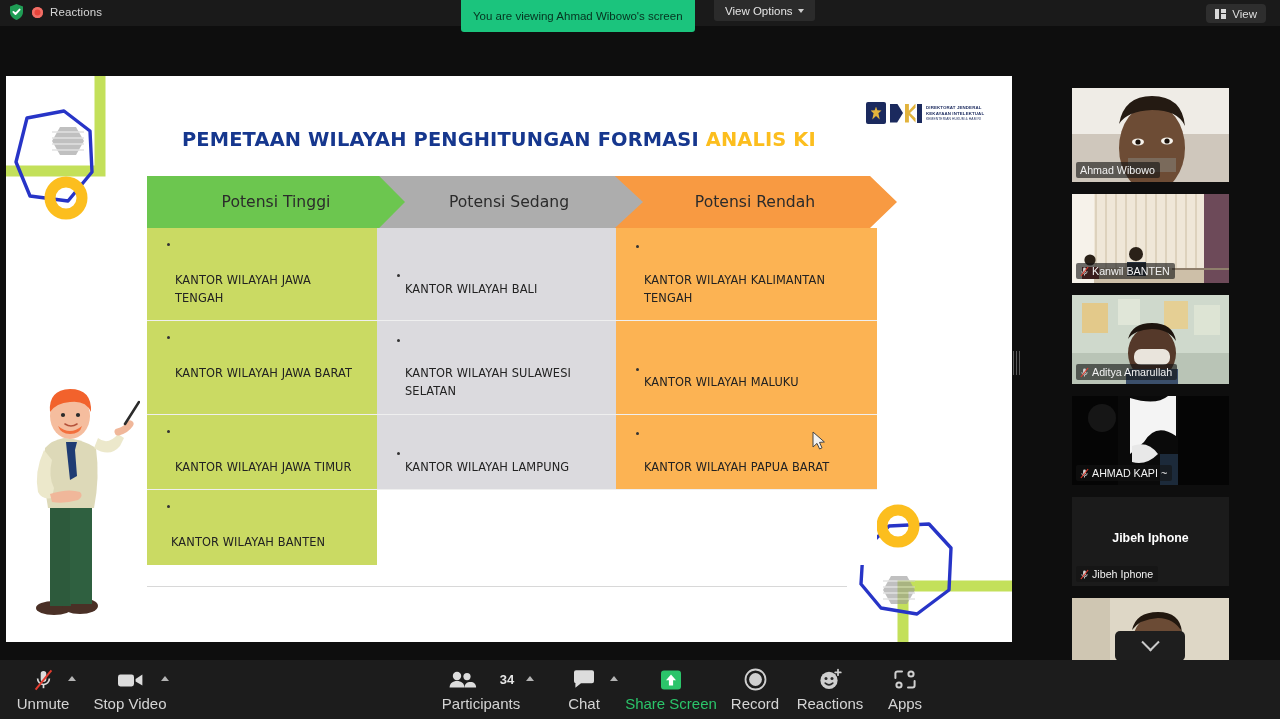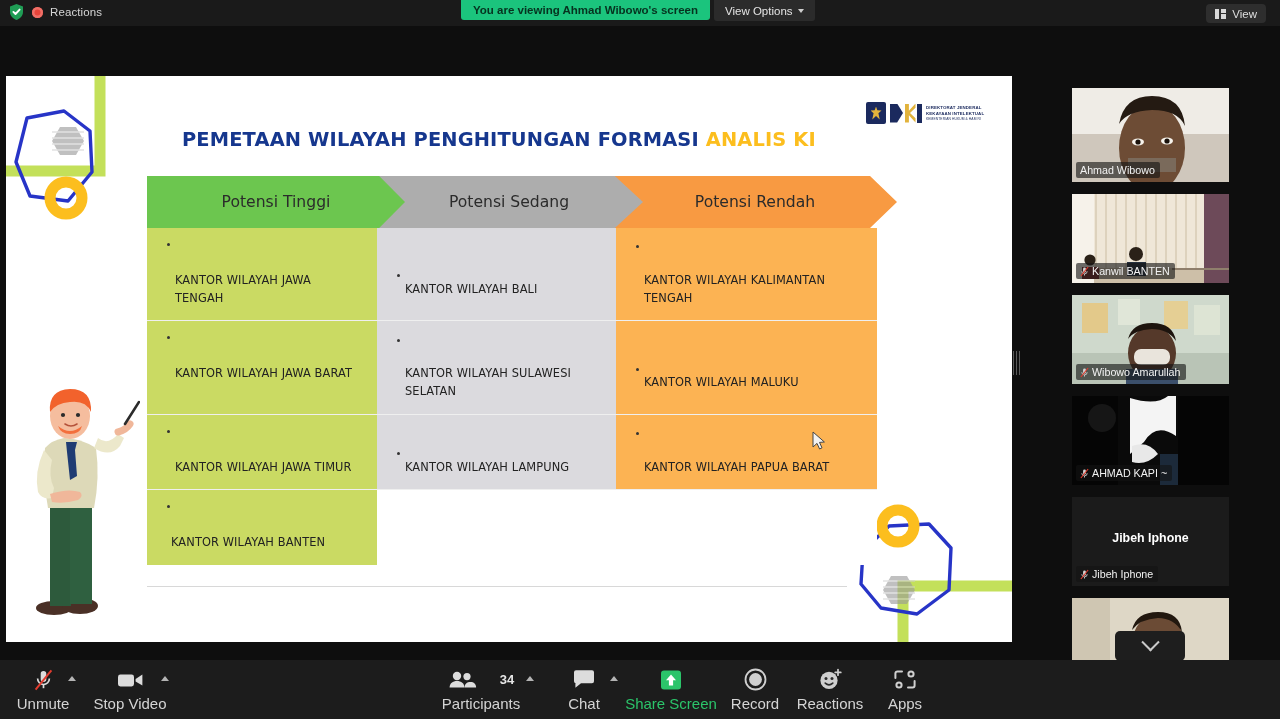--- a/index.html
+++ b/index.html
@@ -8,22 +8,22 @@
 
   
   .topbar { position:absolute; left:0; top:0; width:1280px; height:26px; background:#1a1a1a; }
   .tb-left { position:absolute; left:8px; top:3px; display:flex; align-items:center; gap:7px; }
   .shield { width:17px; height:18px; position:relative; }
   .shield svg { display:block; }
   .rec-dot { width:11px; height:11px; border-radius:50%; background:#e8443a;
      box-shadow:inset 0 0 0 2.5px #f07068; }
   .rec-label { color:#d6d6d6; font-size:11.5px; letter-spacing:.1px; }
   .viewing-banner { position:absolute; left:461px; top:0px; height:20px; background:#1bc47d;
-     color:#06321f; font-size:11.5px; font-weight:bold; display:flex; align-items:center;
-     padding:4px 12px; border-radius:0 0 3px 3px; }
+     color:#06321f; font-size:11.5px; font-weight:normal; display:flex; align-items:center;
+     padding:16px 12px; border-radius:0 0 3px 3px; }
   .view-options { position:absolute; left:714px; top:0px; height:21px; background:#2b2b2b;
      color:#e4e4e4; font-size:11.5px; display:flex; align-items:center; gap:5px;
      padding:0 11px; border-radius:0 0 3px 3px; }
   .chev-sm { width:0;height:0;border-left:3.5px solid transparent;border-right:3.5px solid transparent;
      border-top:4px solid #cfcfcf; }
   .view-btn { position:absolute; right:14px; top:4px; height:19px; background:#2e2e2e;
      border-radius:4px; display:flex; align-items:center; gap:6px; padding:0 9px; }
   .view-btn span.lbl { color:#dedede; font-size:11.5px; }
   .grid-ic { width:11px;height:10px; display:grid; grid-template-columns:4px 5px; gap:1.5px; }
   .grid-ic i { background:#d9d9d9; display:block; }
@@ -376,21 +376,21 @@
       <rect x="62" y="54" width="36" height="16" rx="7" fill="#e9e4dc"></rect>
       <rect x="54" y="74" width="52" height="15" fill="#3b4f6b"></rect>
     </svg>
     <div class="nametag">
       <svg class="mute-ic" viewBox="0 0 12 14">
           <path d="M6 1.6a1.9 1.9 0 0 1 1.9 1.9v3.3A1.9 1.9 0 0 1 6 8.7a1.9 1.9 0 0 1-1.9-1.9V3.5A1.9 1.9 0 0 1 6 1.6z" fill="#d4d4d4"></path>
           <path d="M2.4 6.6a3.6 3.6 0 0 0 7.2 0" stroke="#d4d4d4" stroke-width="1.1" fill="none"></path>
           <path d="M6 10.2v2.2" stroke="#d4d4d4" stroke-width="1.1"></path>
           <path d="M1.2 13 L10.8 1" stroke="#e23b2e" stroke-width="1.5"></path>
         </svg>
-      <span class="nm">Wibowo Amarullah</span>
+      <span class="nm">Aditya Amarullah</span>
     </div>
   </div>
 
   <div class="thumb" style="height:89px;background:#000;">
     <svg width="157" height="89" viewBox="0 0 157 89" style="position:absolute;inset:0;">
       <rect width="157" height="89" fill="#050505"></rect>
       <rect x="46" y="0" width="60" height="89" fill="#0a0a0a"></rect>
       <path d="M58 2 Q84 10 96 0 L104 0 L104 40 Q84 26 72 46 L58 58 Z" fill="#f4f4f4"></path>
       <path d="M60 50 Q76 44 86 58 Q74 70 60 66 Z" fill="#e8e8e8"></path>
       <circle cx="30" cy="22" r="14" fill="#161616"></circle>

